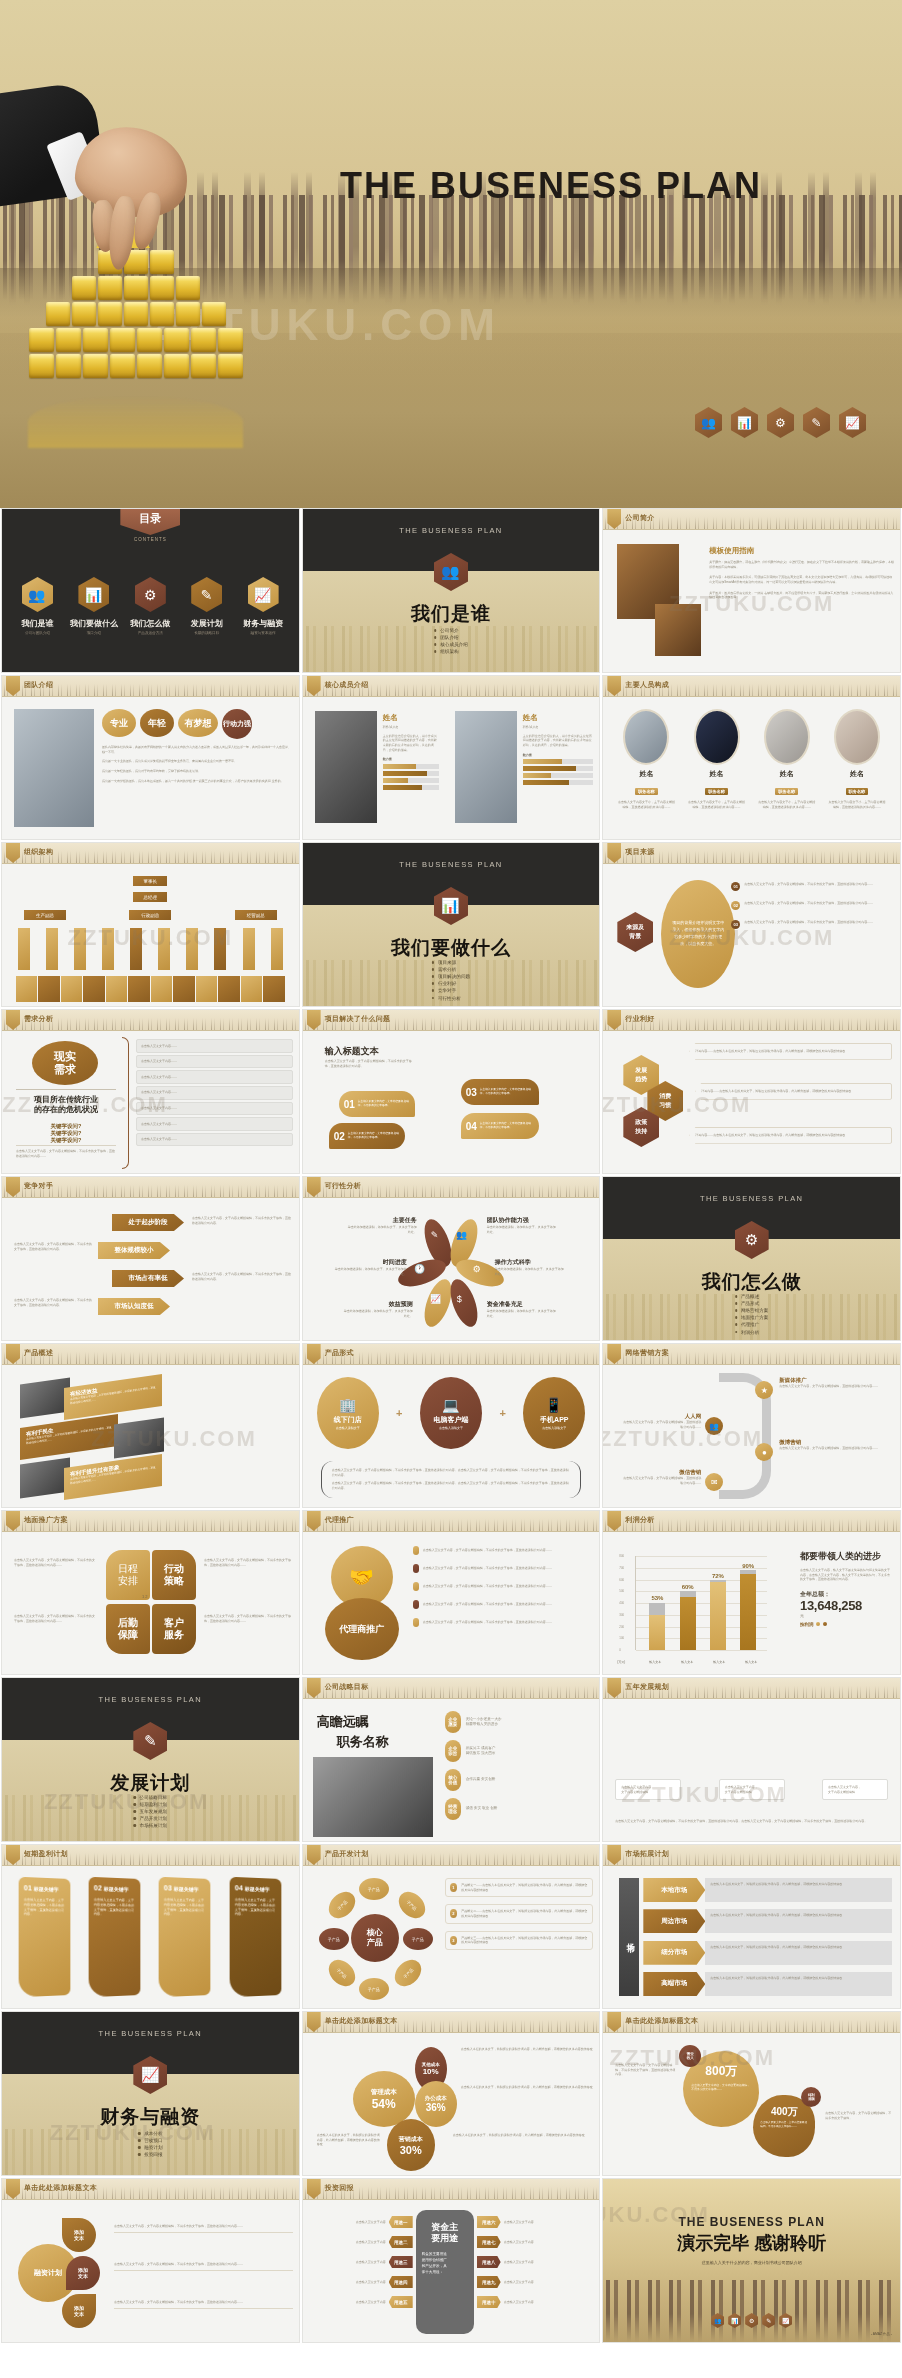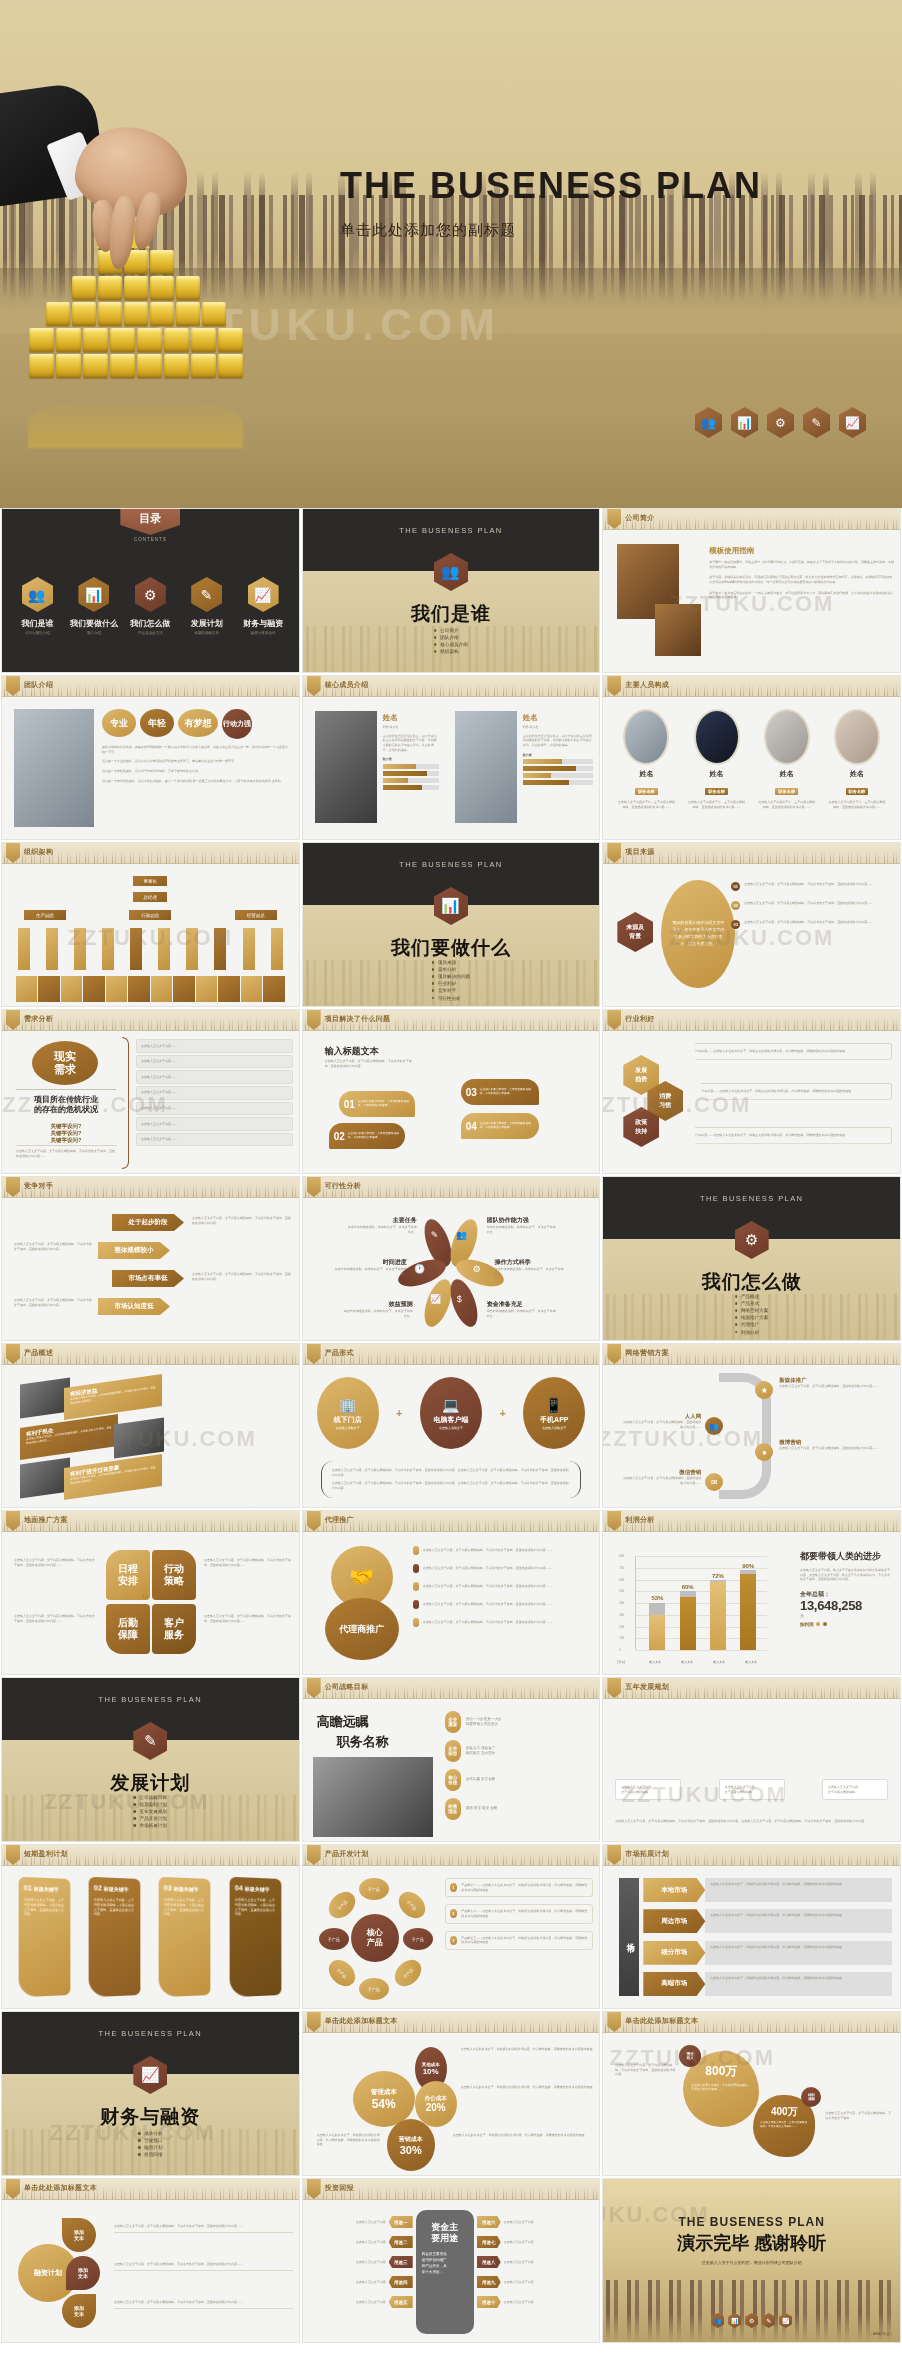--- a/index.html
+++ b/index.html
@@ -337,21 +337,20 @@
     <div class="sleeve"></div>
     <div class="cuff"></div>
     <div class="palm"></div>
     <div class="finger f3"></div>
     <div class="finger f1"></div>
     <div class="finger f2"></div>
   </div>
 
   <div class="hero-text">
     <div class="hero-en">THE BUSENESS PLAN</div>
-    <div class="hero-sub">单击此处添加您的副标题</div>
   </div>
 
   <div class="hero-icons">
     <div class="hexico">👥</div>
     <div class="hexico">📊</div>
     <div class="hexico">⚙</div>
     <div class="hexico">✎</div>
     <div class="hexico">📈</div>
   </div>
 </div>
@@ -865,21 +864,21 @@
     </div>
     <div class="wm" style="left:26%">ZZTUKU.COM</div>
   </div>
 
   <div class="slide">
     <div class="shead">
       <div class="sh-tag"></div>
       <div class="sh-title">地面推广方案</div>
     </div>
     <div class="sbody">
-      <div class="goldcirc center" style="position:absolute;left:104px;top:18px;width:44px;height:50px;border-radius:16px 4px 4px 4px;color:#fff;font-size:10px;font-weight:700;white-space:pre-line;text-align:center;line-height:1.2">日程
+      <div class="goldcirc center" style="position:absolute;left:104px;top:18px;width:44px;height:50px;border-radius:16px 4px 4px 4px;color:#fff;font-size:10px;font-weight:400;white-space:pre-line;text-align:center;line-height:1.2">日程
 安排</div>
       <div class="dkgold center" style="position:absolute;left:150px;top:18px;width:44px;height:50px;border-radius:4px 16px 4px 4px;color:#fff;font-size:10px;font-weight:700;white-space:pre-line;text-align:center;line-height:1.2">行动
 策略</div>
       <div class="dkgold center" style="position:absolute;left:104px;top:72px;width:44px;height:50px;border-radius:4px 4px 4px 16px;color:#fff;font-size:10px;font-weight:700;white-space:pre-line;text-align:center;line-height:1.2">后勤
 保障</div>
       <div class="dkgold center" style="position:absolute;left:150px;top:72px;width:44px;height:50px;border-radius:4px 4px 16px 4px;color:#fff;font-size:10px;font-weight:700;white-space:pre-line;text-align:center;line-height:1.2;background:linear-gradient(150deg,#9d6d2a,#7c511a)">客户
 服务</div>
       <div class="tiny" style="position:absolute;left:12px;width:82px;top:26px">点击输入更要文字内容，文字内容要概括编辑，不用多余的文字修饰，直接陈述说明公司内容……</div>
       <div class="tiny" style="position:absolute;left:202px;right:6px;top:26px">点击输入更要文字内容，文字内容要概括编辑，不用多余的文字修饰，直接陈述说明公司内容……</div>
       <div class="tiny" style="position:absolute;left:12px;width:82px;top:82px">点击输入更要文字内容，文字内容要概括编辑，不用多余的文字修饰，直接陈述说明公司内容……</div>
@@ -1192,21 +1191,21 @@
       <div class="brncirc center col" style="position:absolute;left:112px;top:14px;width:32px;height:44px;border-radius:50% 50% 50% 50%;color:#fff">
         <div style="font-size:4.5px;font-weight:700">其他成本</div>
         <div style="font-size:8px;font-weight:700">10%</div>
       </div>
       <div class="goldcirc center col" style="position:absolute;left:50px;top:38px;width:62px;height:56px;border-radius:50%;color:#fff">
         <div style="font-size:6.5px;font-weight:700">管理成本</div>
         <div style="font-size:12px;font-weight:700">54%</div>
       </div>
       <div class="goldcirc center col" style="position:absolute;left:112px;top:48px;width:42px;height:46px;border-radius:50%;color:#fff">
         <div style="font-size:5.5px;font-weight:700">办公成本</div>
-        <div style="font-size:10px;font-weight:700">20%</div>
+        <div style="font-size:10px;font-weight:700">36%</div>
       </div>
       <div class="dkgold center col" style="position:absolute;left:84px;top:86px;width:48px;height:52px;border-radius:50%;color:#fff">
         <div style="font-size:6px;font-weight:700">营销成本</div>
         <div style="font-size:11px;font-weight:700">30%</div>
       </div>
       <div class="tiny" style="position:absolute;left:158px;right:6px;top:14px">点击输入本栏的具体文字，简明扼要的说明分项内容，此为概念图解，请根据您的具体内容酌情修改</div>
       <div class="tiny" style="position:absolute;left:158px;right:6px;top:52px">点击输入本栏的具体文字，简明扼要的说明分项内容，此为概念图解，请根据您的具体内容酌情修改</div>
       <div class="tiny" style="position:absolute;left:14px;width:64px;top:100px">点击输入本栏的具体文字，简明扼要的说明分项内容，此为概念图解，请根据您的具体内容酌情修改</div>
       <div class="tiny" style="position:absolute;left:150px;right:6px;top:100px">点击输入本栏的具体文字，简明扼要的说明分项内容，此为概念图解，请根据您的具体内容酌情修改</div>
     </div>

